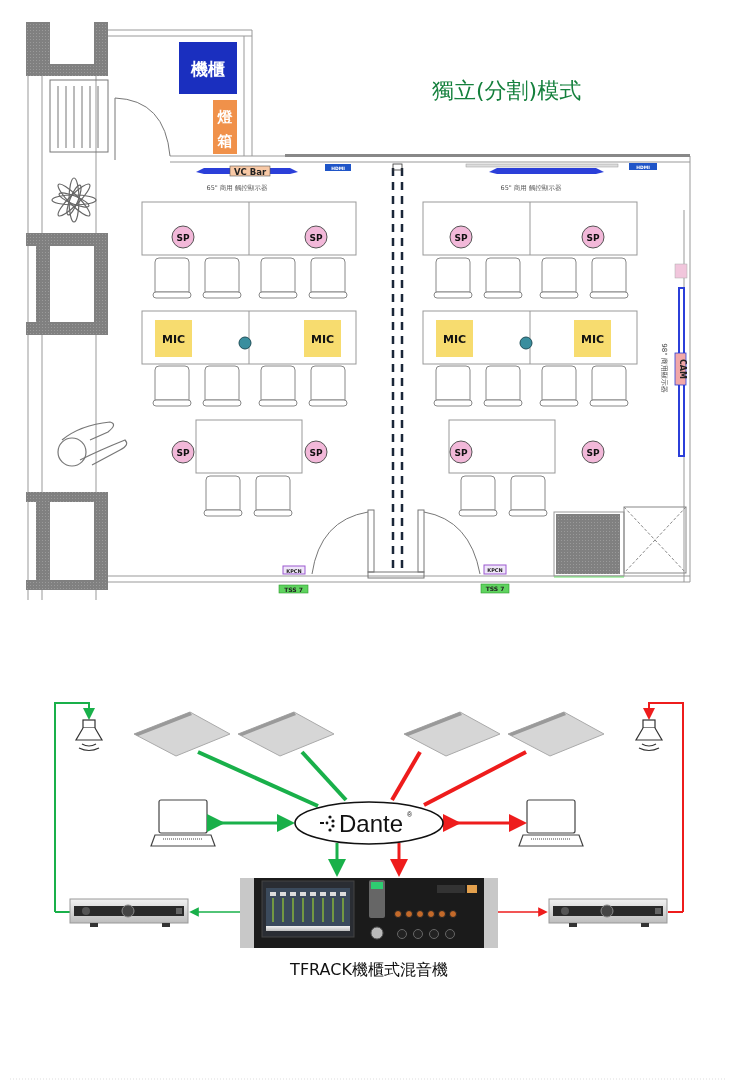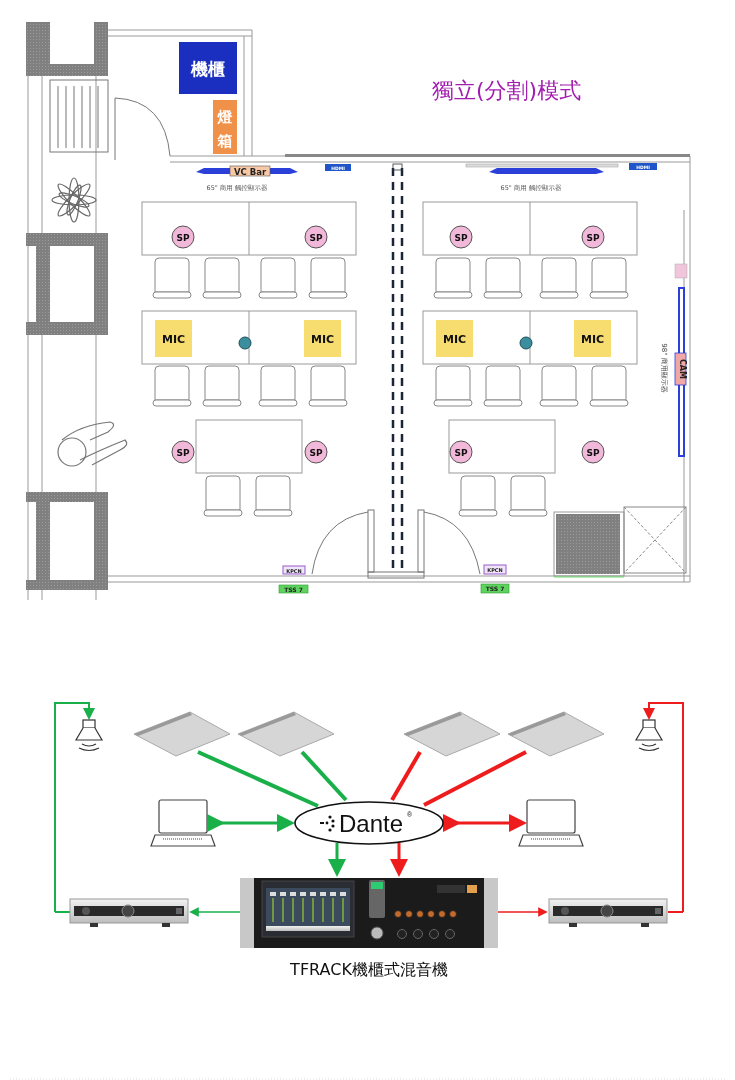--- a/index.html
+++ b/index.html
@@ -1,18 +1,18 @@
 <!DOCTYPE html>
 <html><head>
 <meta charset="utf-8">
 <style>
   html,body{margin:0;padding:0;background:#fff;}
   body{width:735px;height:1080px;position:relative;overflow:hidden;font-family:"DejaVu Sans",sans-serif;}
   svg{position:absolute;left:0;top:0;}
-  .title{position:absolute;left:432px;top:76px;font-size:22px;color:#a21caf;font-family:"DejaVu Sans",sans-serif;letter-spacing:0px;}
+  .title{position:absolute;left:432px;top:76px;font-size:22px;color:#15803d;font-family:"DejaVu Sans",sans-serif;letter-spacing:0px;}
   .dante-text{font-family:"Liberation Sans",sans-serif;}
   .lbl{font-family:"DejaVu Sans",sans-serif;}
 </style>
 </head>
 <body>
 
 <svg width="735" height="610">
   <defs>
     <pattern id="hatch" width="3" height="3" patternUnits="userSpaceOnUse">
       <rect width="3" height="3" fill="#808080"></rect>

